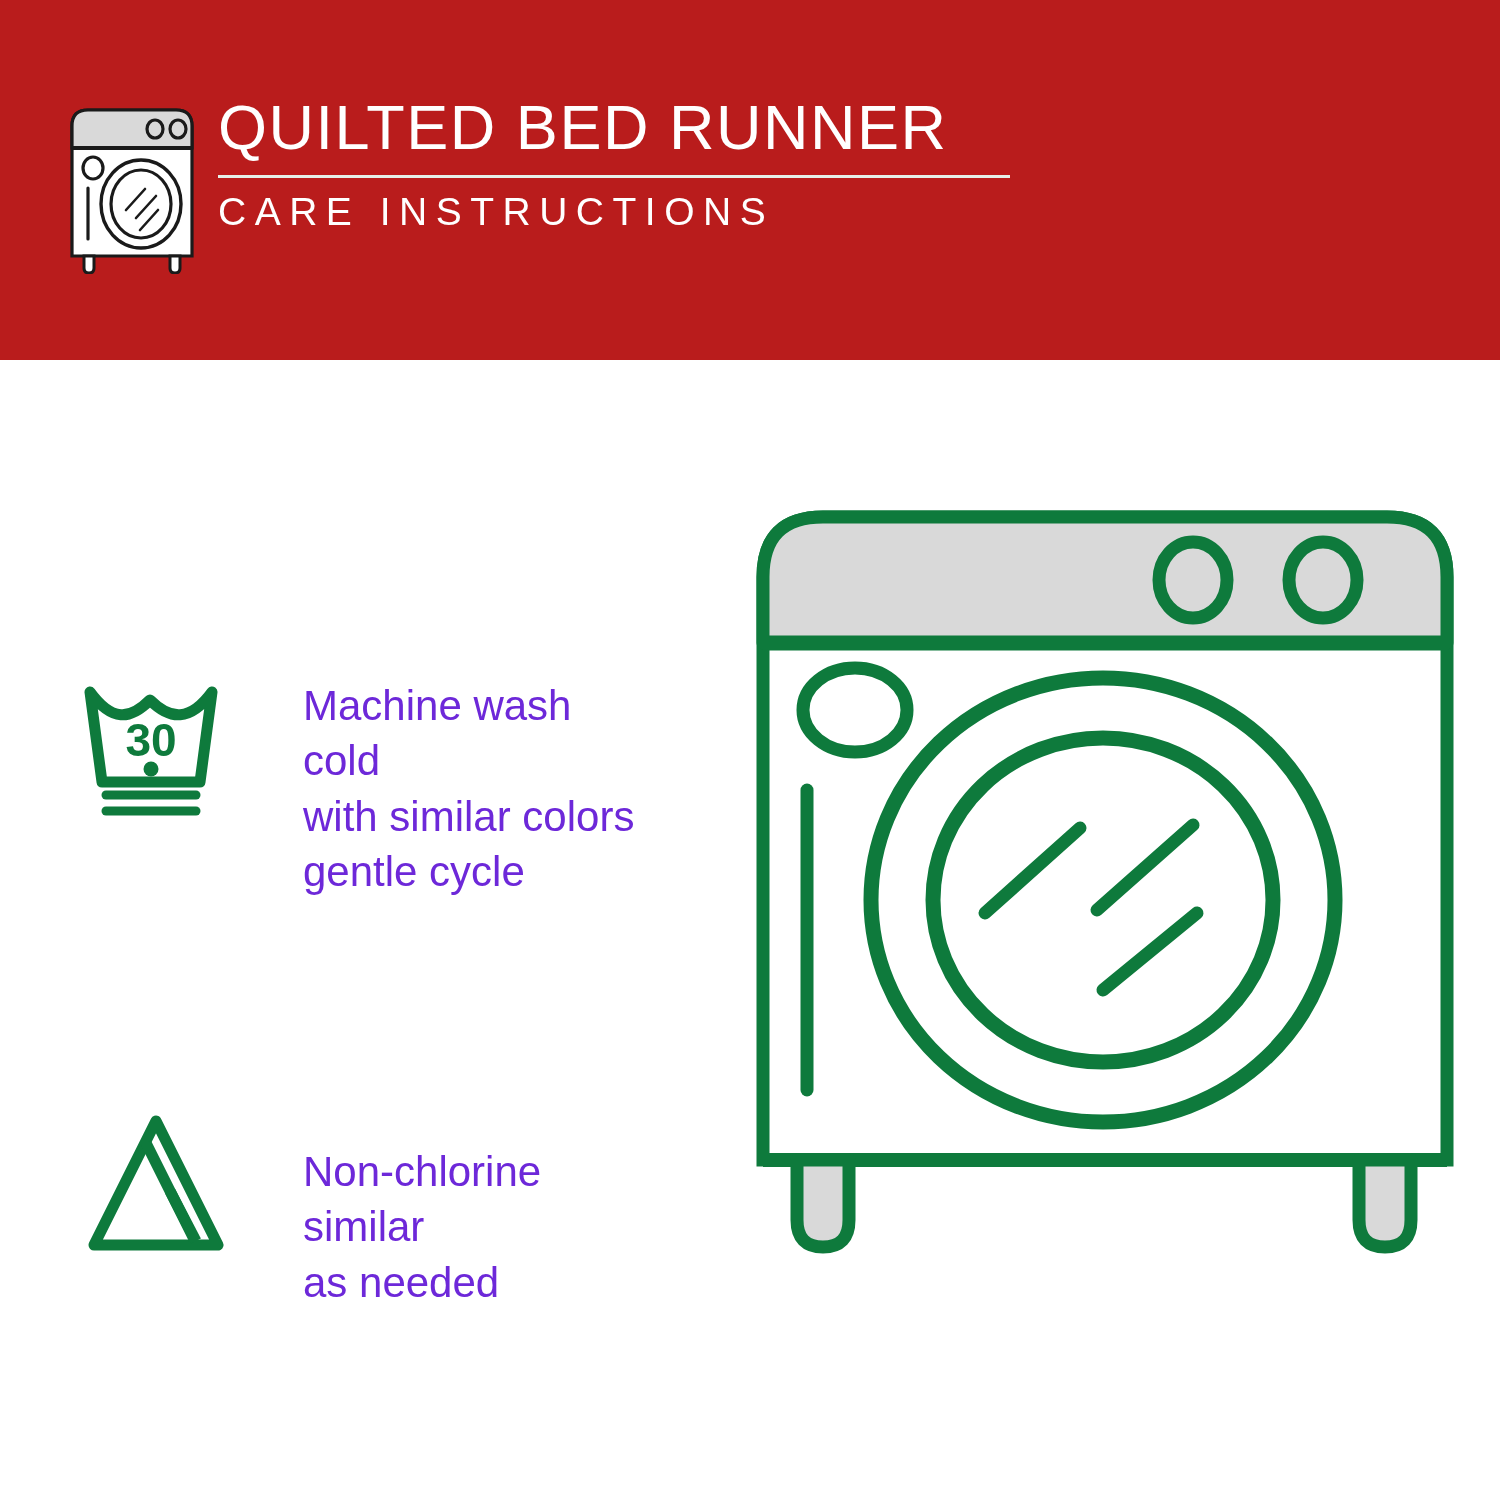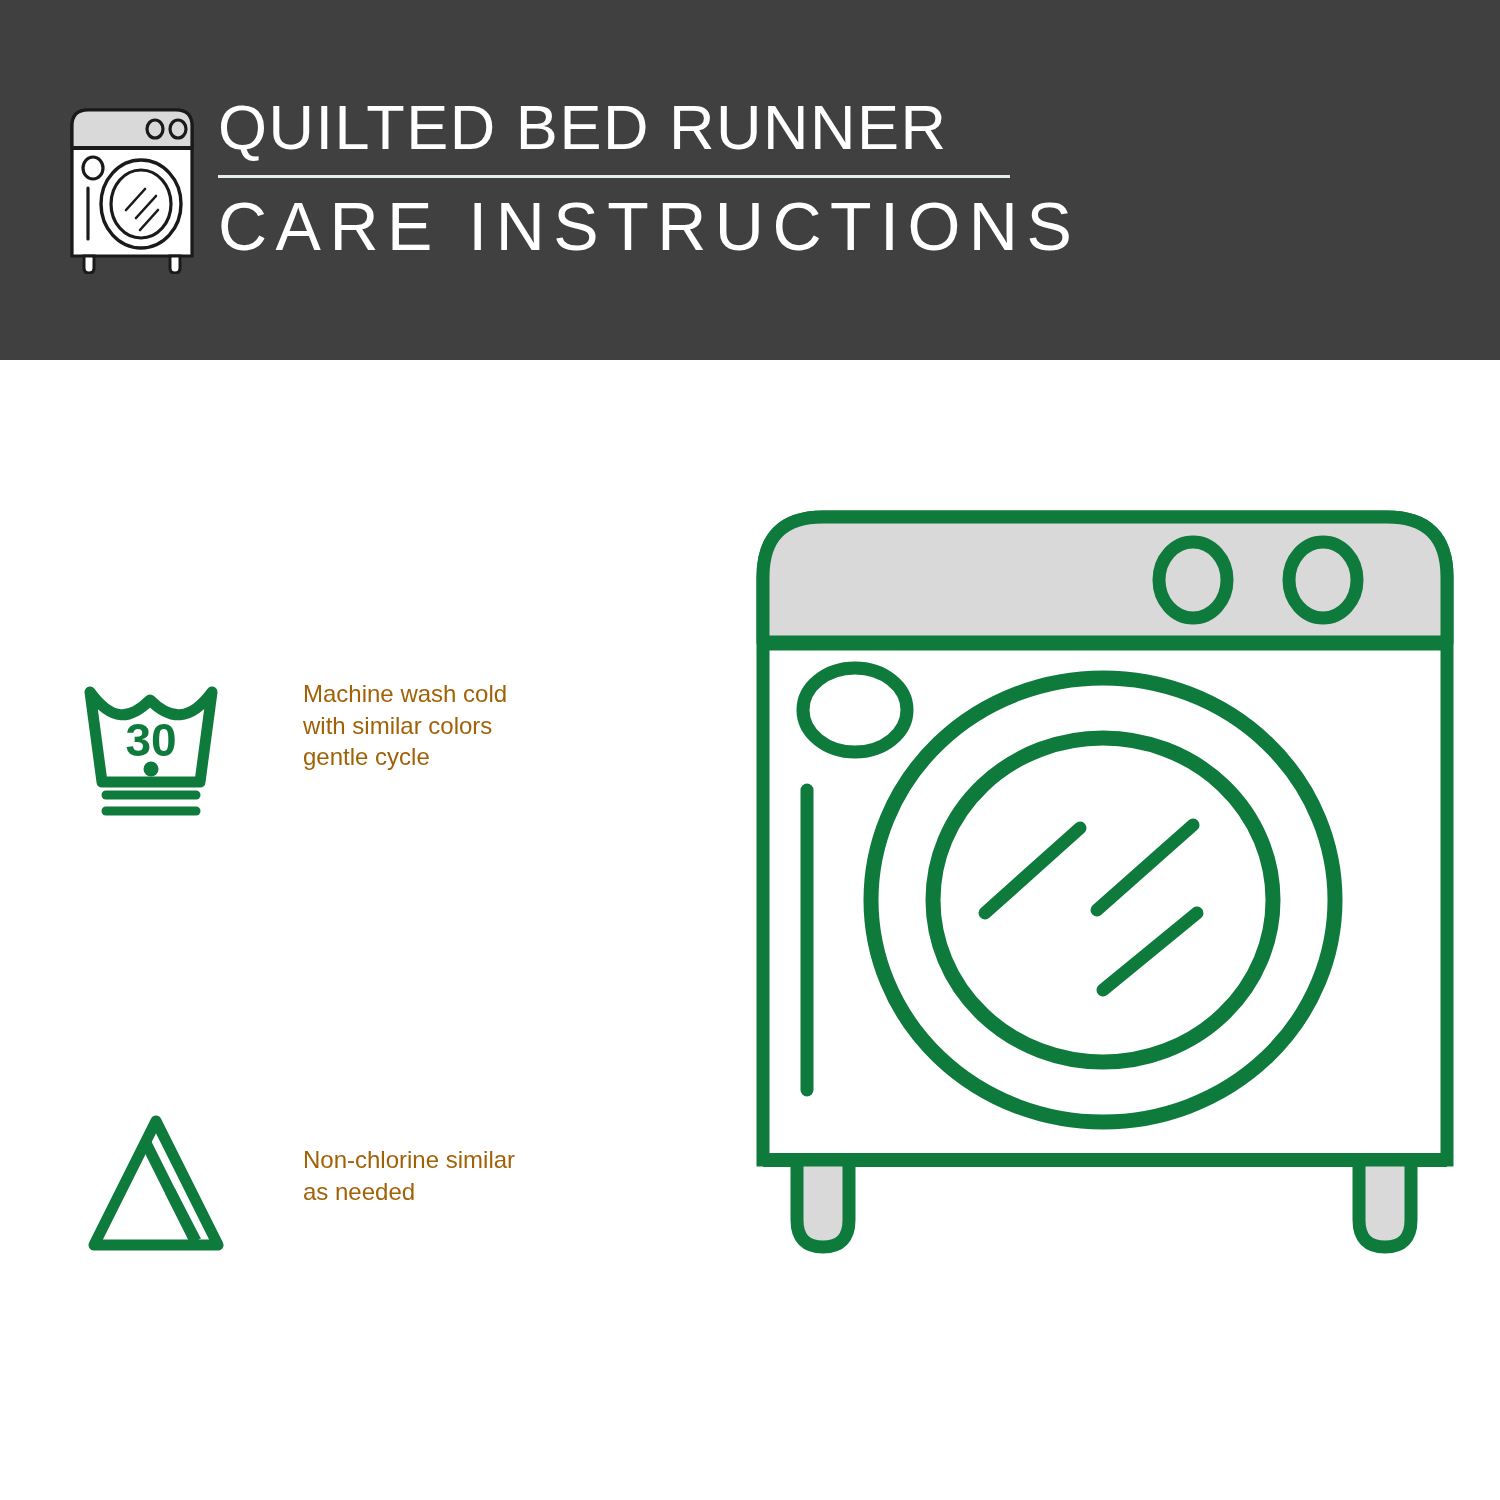--- a/index.html
+++ b/index.html
@@ -16,21 +16,21 @@
     position: relative;
   }
 
   
   #header-band {
     position: absolute;
     left: 0;
     top: 0;
     width: 1500px;
     height: 360px;
-    background: #404040;
+    background: #b91c1c;
     box-sizing: border-box;
   }
 
   #header-machine-icon {
     position: absolute;
     left: 62px;
     top: 104px;
     width: 140px;
     height: 170px;
   }
@@ -55,21 +55,21 @@
   #header-divider {
     width: 792px;
     height: 3px;
     background: #e6f0e9;
     margin-top: 16px;
     margin-bottom: 14px;
   }
 
   #header-subtitle {
     color: #ffffff;
-    font-size: 68px;
+    font-size: 39px;
     font-weight: 300;
     letter-spacing: 8.5px;
     line-height: 1;
     white-space: nowrap;
     font-family: "Liberation Sans", sans-serif;
   }
 
   
   #care-list {
     position: absolute;
@@ -91,22 +91,22 @@
     position: absolute;
     left: 78px;
     width: 160px;
     height: 150px;
   }
 
   .care-text {
     position: absolute;
     left: 303px;
     width: 350px;
-    color: #a16207;
-    font-size: 24px;
+    color: #6d28d9;
+    font-size: 42px;
     line-height: 1.32;
     font-weight: 400;
     font-family: "Liberation Sans", sans-serif;
     white-space: pre-line;
   }
 
   
   #row-wash   { top: 150px; height: 180px; }
   #row-bleach { top: 372px; height: 160px; }
   #row-dry    { top: 605px; height: 160px; }

